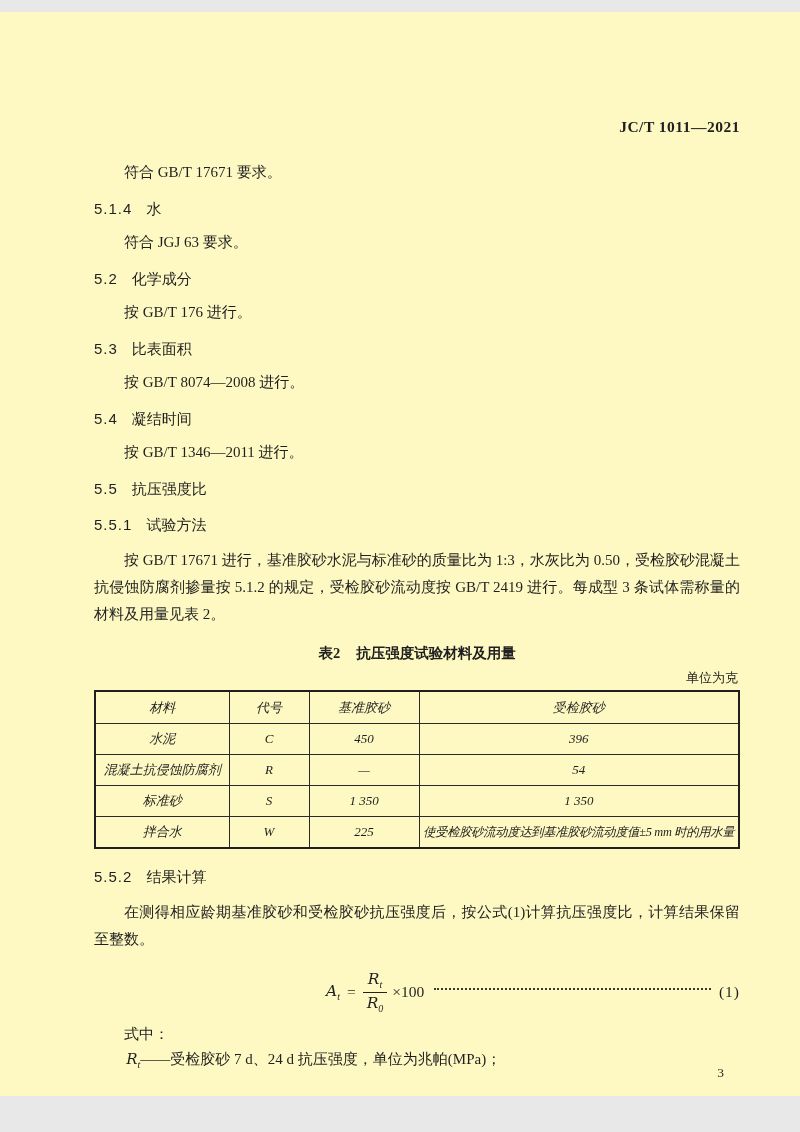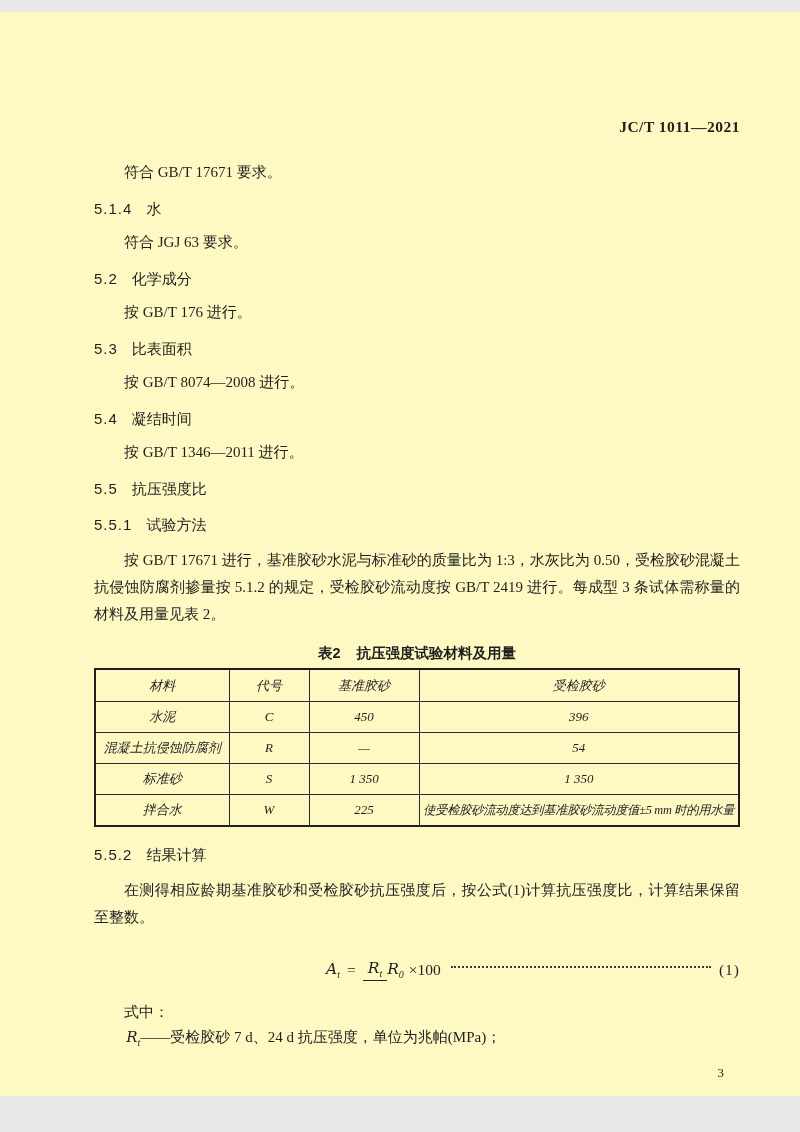--- a/index.html
+++ b/index.html
@@ -22,21 +22,21 @@
   .para{margin:11px 0 0 0;text-indent:2em;line-height:23px;text-align:justify;}
   .para.multi{line-height:27px;}
   .heading{
     margin:13px 0 0 0;line-height:23px;
     font-family:"Liberation Sans","DejaVu Sans",sans-serif;
     font-weight:normal;font-size:15px;
   }
   .heading .h-num{margin-right:14px;letter-spacing:1px;}
   .tbl-caption{
     margin:14px 0 0 0;text-align:center;line-height:22px;
-    font-family:Liberation Sans, sans-serif;
+    font-family:Liberation Serif, serif;
     font-weight:bold;font-size:14.5px;
   }
   .tbl-caption .cap-label{margin-right:16px;}
   .unit-note{margin:5px 2px 0 0;text-align:right;font-size:13px;line-height:17px;}
   table.t2{
     margin-top:4px;width:100%;border-collapse:collapse;
     font-size:13px;table-layout:fixed;
   }
   table.t2 th,table.t2 td{
     border:1px solid #2a2a2a;font-weight:normal;
@@ -49,21 +49,21 @@
   td.small{font-size:12.3px;letter-spacing:-0.3px;}
   
   .formula-row{
     display:flex;align-items:center;
     margin:14px 0 6px 0;padding-left:232px;height:50px;
     font-size:15.5px;
   }
   .f-var i, .frac i{font-family:"DejaVu Serif","Liberation Serif",serif;font-style:italic;}
   .f-var sub,.frac sub{font-size:10px;font-style:italic;}
   .f-eq{margin:0 7px;}
-  .frac{display:inline-flex;align-items:center;line-height:1.15;}
+  .frac{display:inline-flex;flex-direction:column;align-items:center;line-height:1.15;}
   .frac .num{border-bottom:1.3px solid #222;padding:0 5px 1px 5px;}
   .frac .den{padding-top:1px;}
   .f-mul{margin-left:5px;}
   .dots{flex:1;border-bottom:2.5px dotted #3a3a3a;margin:0 8px 0 10px;transform:translateY(-3px);}
   .f-no{letter-spacing:1px;}
   .where-label{margin:6px 0 0 0;text-indent:2em;line-height:23px;}
   .def-line{margin:1px 0 0 2.15em;line-height:24px;}
   .def-line .f-var{margin-right:0;}
   .def-line i{font-family:"DejaVu Serif","Liberation Serif",serif;font-style:italic;}
   .def-line sub{font-size:10px;font-style:italic;}
@@ -115,20 +115,21 @@
       <span class="h-num">5.5</span><span class="h-title">抗压强度比</span>
     </div>
     <div class="heading">
       <span class="h-num">5.5.1</span><span class="h-title">试验方法</span>
     </div>
     <div class="para multi">按 GB/T 17671 进行，基准胶砂水泥与标准砂的质量比为 1:3，水灰比为 0.50，受检胶砂混凝土抗侵蚀防腐剂掺量按 5.1.2 的规定，受检胶砂流动度按 GB/T 2419 进行。每成型 3 条试体需称量的材料及用量见表 2。</div>
 
     <div class="tbl-caption">
       <span class="cap-label">表2</span><span>抗压强度试验材料及用量</span>
     </div>
+    <div class="unit-note">单位为克</div>
 
     <table class="t2">
       <colgroup>
           <col class="c1">
           <col class="c2">
           <col class="c3">
           <col class="c4">
         </colgroup>
       <tbody>
           <tr>

